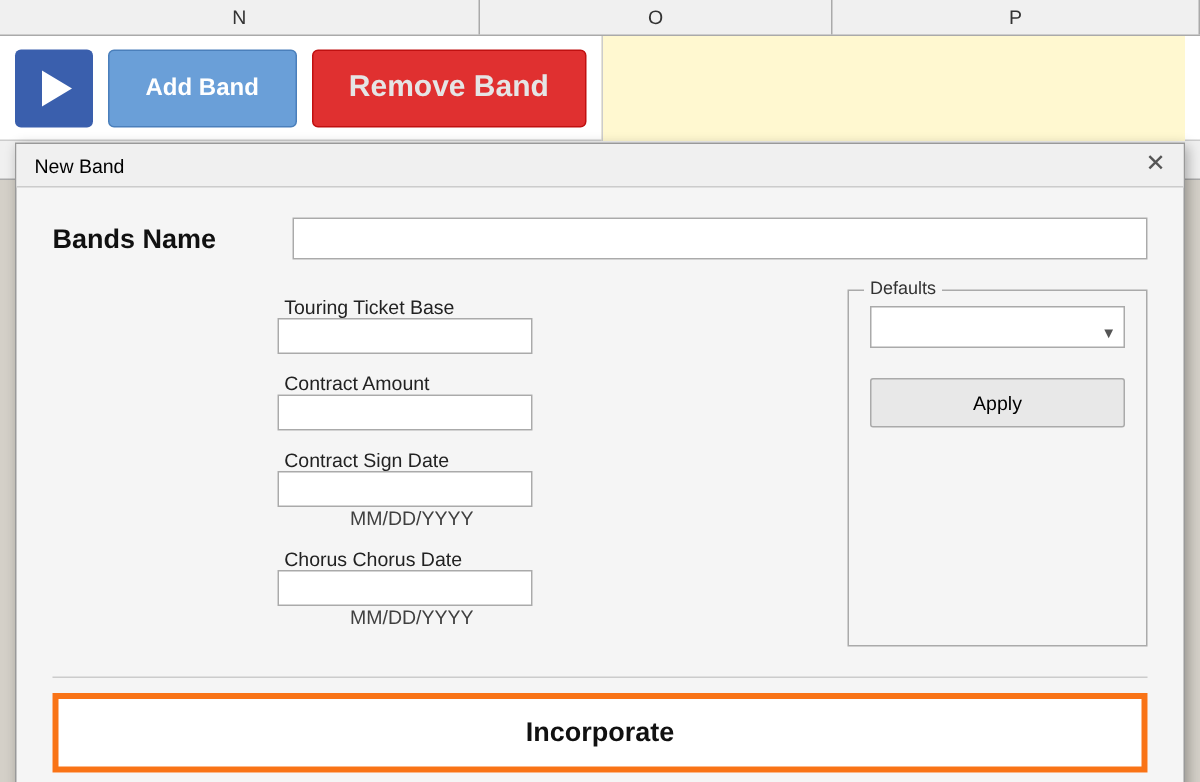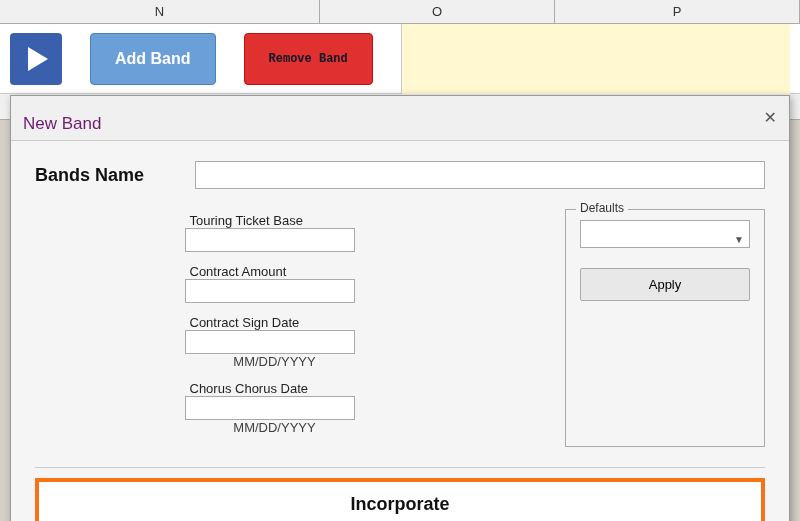--- a/index.html
+++ b/index.html
@@ -48,21 +48,21 @@
 
     .toolbar-row {
       position: absolute;
       top: 24px;
       left: 0;
       right: 0;
       height: 70px;
       display: flex;
       align-items: center;
       padding: 0 10px;
-      gap: 28px;
+      gap: 10px;
       background: white;
       border-bottom: 1px solid #ccc;
     }
 
     .btn-play {
       width: 52px;
       height: 52px;
       background: #3a5fad;
       border: none;
       border-radius: 4px;
@@ -91,26 +91,25 @@
       color: white;
       cursor: pointer;
       height: 52px;
     }
 
     .btn-remove-band {
       padding: 10px 24px;
       background: #e03030;
       border: 1px solid #c01010;
       border-radius: 4px;
-      font-size: 12px;
+      font-size: 20px;
       font-weight: bold;
-      color: #0f172a;
+      color: #e5e5e5;
       cursor: pointer;
       height: 52px;
-      font-family: Liberation Mono, monospace;
     }
 
     .cell-yellow {
       flex: 1;
       height: 70px;
       background: #fff8d0;
       border-left: 1px solid #ccc;
     }
 
     
@@ -133,23 +132,22 @@
     .dialog-titlebar {
       background: #f0f0f0;
       border-bottom: 1px solid #ccc;
       padding: 6px 12px;
       display: flex;
       justify-content: space-between;
       align-items: center;
     }
 
     .dialog-title {
-      font-size: 17px;
-      color: #701a75;
-      margin-top: 12px;
+      font-size: 13px;
+      color: #000000;
     }
 
     .dialog-close {
       background: none;
       border: none;
       font-size: 16px;
       cursor: pointer;
       color: #555;
       line-height: 1;
     }

